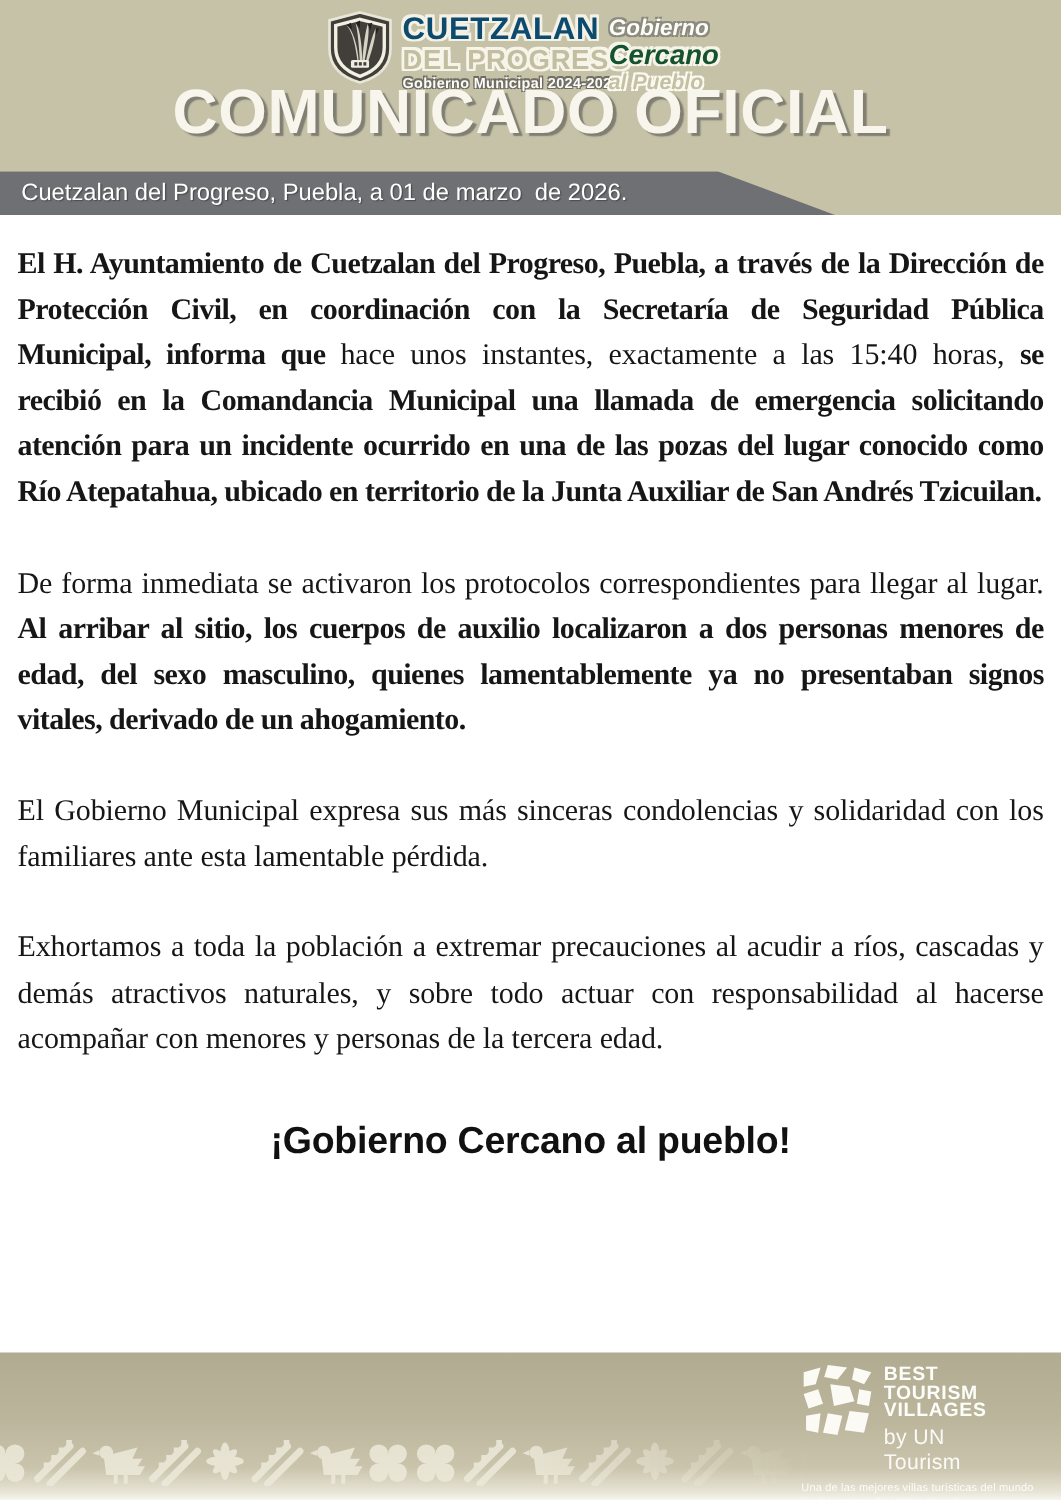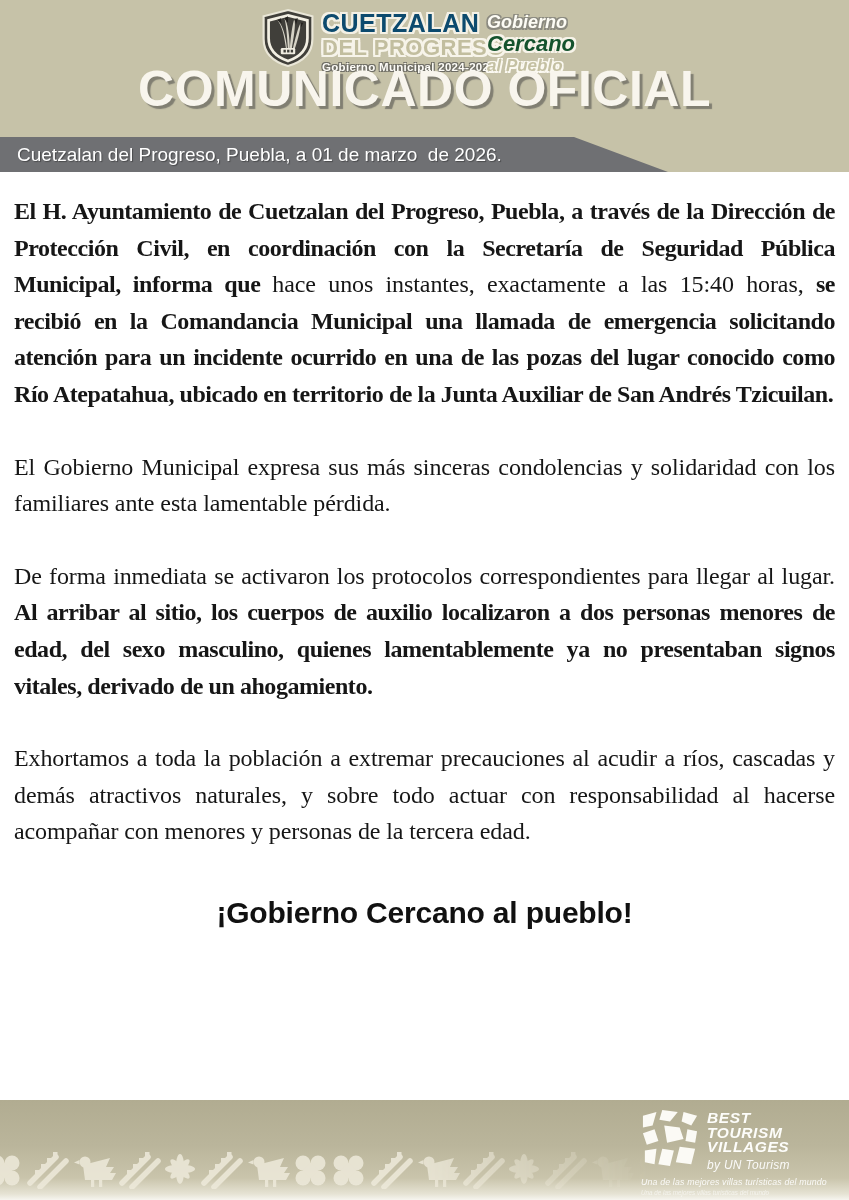--- a/index.html
+++ b/index.html
@@ -56,35 +56,34 @@
     letter-spacing:-.1px;
     font-family:Liberation Serif, serif;
   }
   .para .b{font-weight:bold;letter-spacing:-.45px;}
   .slogan{
     margin:46px 0 0 0;text-align:center;font-weight:bold;font-size:30px;color:#111;
     letter-spacing:-.2px;
   }
   
   .footer{
-    position:absolute;left:0;bottom:0;width:849px;height:100px;
+    position:absolute;left:0;bottom:0;width:849px;height:118px;
     background:linear-gradient(180deg,#b1ac91 0%,#bab59b 45%,#c9c4ab 78%,#e6e3d4 94%,#f6f5ef 100%);
-    font-style:italic;
   }
   .pattern{
     position:absolute;left:-12px;bottom:11px;width:680px;height:42px;opacity:.85;
     -webkit-mask-image:linear-gradient(90deg,#000 62%,transparent 97%);
             mask-image:linear-gradient(90deg,#000 62%,transparent 97%);
   }
   .btv{position:absolute;right:44px;top:10px;width:164px;color:#fff;}
   .btv-row{display:flex;align-items:flex-start;}
   .mosaic{width:58px;height:58px;flex:0 0 58px;}
   .btv-text{margin-left:8px;padding-top:1px;}
   .btv-line{font-size:15.5px;font-weight:bold;line-height:14.5px;letter-spacing:.6px;color:#fdfdfa;}
-  .btv-by{font-size:12px;margin-top:3px;color:rgba(255,255,255,.92);letter-spacing:.3px;}
+  .btv-by{font-size:17px;margin-top:3px;color:rgba(255,255,255,.92);letter-spacing:.3px;}
   .btv-tagline{margin-top:5px;font-size:8.8px;letter-spacing:.15px;color:rgba(255,255,255,.9);white-space:nowrap;}
   .btv-fine{margin-top:2px;font-size:6.3px;color:rgba(255,255,255,.62);filter:blur(.3px);white-space:nowrap;}
 </style>
 </head>
 <body>
 
 <div class="page">
 
   <header class="header">
 
@@ -128,23 +127,23 @@
     <h1 class="title">COMUNICADO OFICIAL</h1>
 
     <div class="dateband">
       <span class="dateline">Cuetzalan del Progreso, Puebla, a 01 de marzo  de 2026.</span>
     </div>
   </header>
 
   <main class="content">
     <p class="para"><span class="b">El H. Ayuntamiento de Cuetzalan del Progreso, Puebla, a través de la Dirección de Protección Civil, en coordinación con la Secretaría de Seguridad Pública Municipal, informa que </span><span>hace unos instantes, exactamente a las 15:40 horas, </span><span class="b">se recibió en la Comandancia Municipal una llamada de emergencia solicitando atención para un incidente ocurrido en una de las pozas del lugar conocido como Río Atepatahua, ubicado en territorio de la Junta Auxiliar de San Andrés Tzicuilan.</span></p>
 
+    <p class="para"><span>De forma inmediata se activaron los protocolos correspondientes para llegar al lugar. </span><span class="b">Al arribar al sitio, los cuerpos de auxilio localizaron a dos personas menores de edad, del sexo masculino, quienes lamentablemente ya no presentaban signos vitales, derivado de un ahogamiento.</span></p>
+
     <p class="para"><span>El Gobierno Municipal expresa sus más sinceras condolencias y solidaridad con los familiares ante esta lamentable pérdida.</span></p>
-
-    <p class="para"><span>De forma inmediata se activaron los protocolos correspondientes para llegar al lugar. </span><span class="b">Al arribar al sitio, los cuerpos de auxilio localizaron a dos personas menores de edad, del sexo masculino, quienes lamentablemente ya no presentaban signos vitales, derivado de un ahogamiento.</span></p>
 
     <p class="para"><span>Exhortamos a toda la población a extremar precauciones al acudir a ríos, cascadas y demás atractivos naturales, y sobre todo actuar con responsabilidad al hacerse acompañar con menores y personas de la tercera edad.</span></p>
 
     <p class="slogan">¡Gobierno Cercano al pueblo!</p>
   </main>
 
   <footer class="footer">
 
     <svg class="pattern" viewBox="0 0 680 42">
       <defs>

